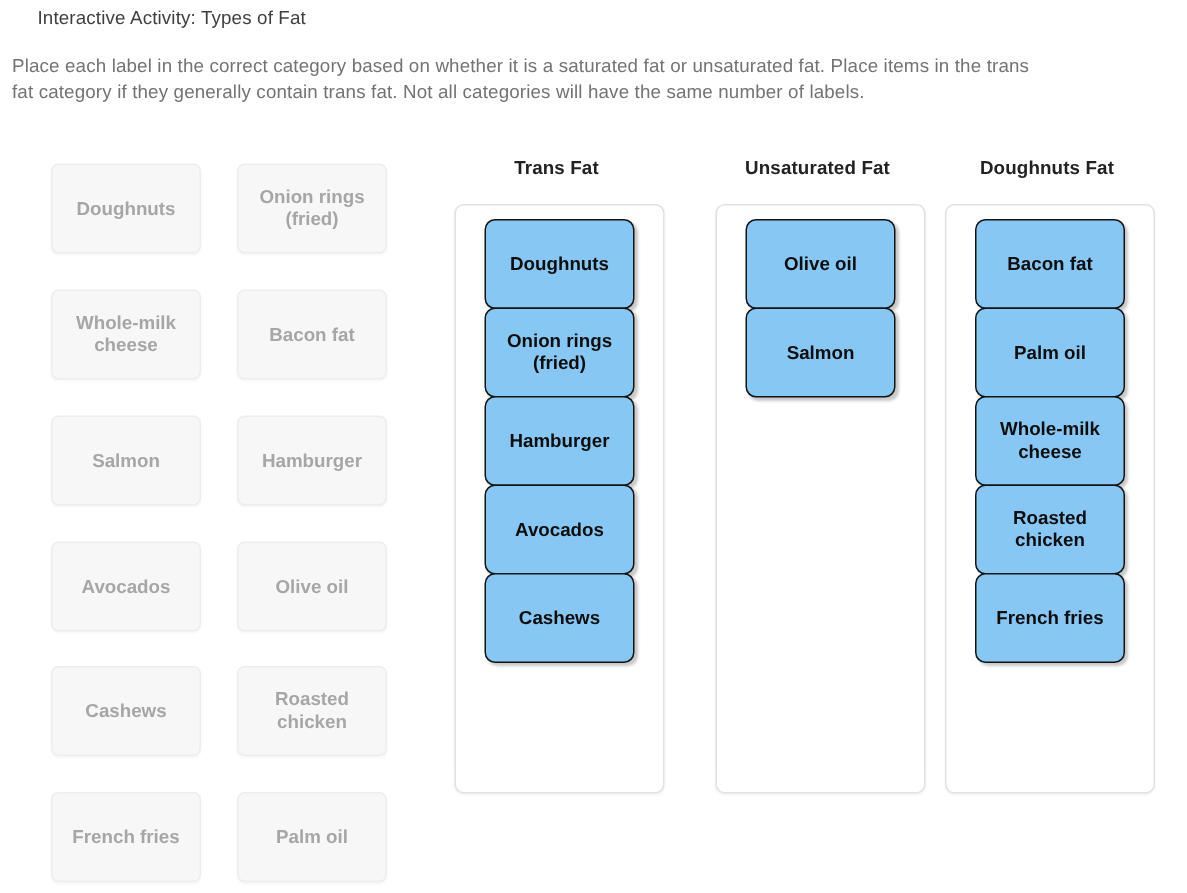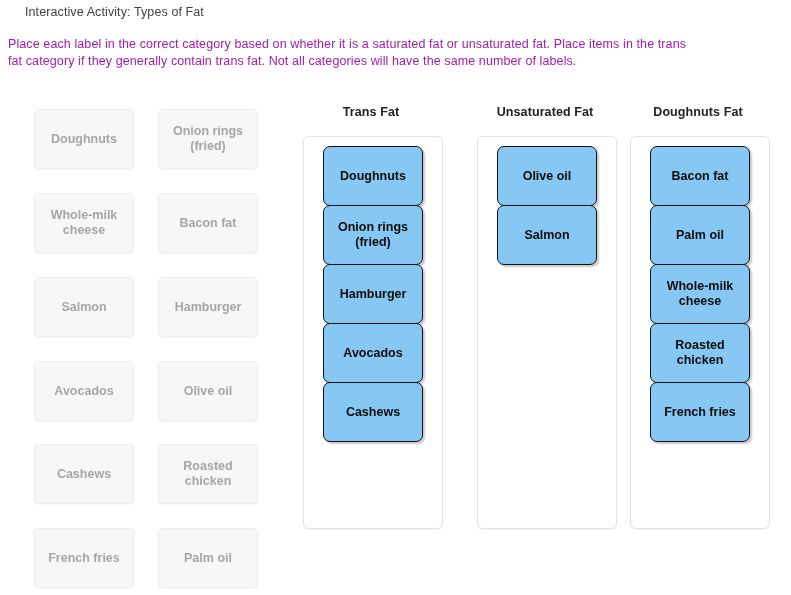--- a/index.html
+++ b/index.html
@@ -26,21 +26,21 @@
     line-height: 16px;
     letter-spacing: .1px;
     white-space: nowrap;
   }
   #activity-instructions {
     position: absolute;
     left: 8px;
     top: 36px;
     width: 690px;
     font-size: 12.5px;
-    color: #a21caf;
+    color: #737373;
     line-height: 17px;
     letter-spacing: .1px;
   }
 
   
   #label-pool {
     position: absolute;
     left: 34px;
     top: 109px;
     width: 250px;

